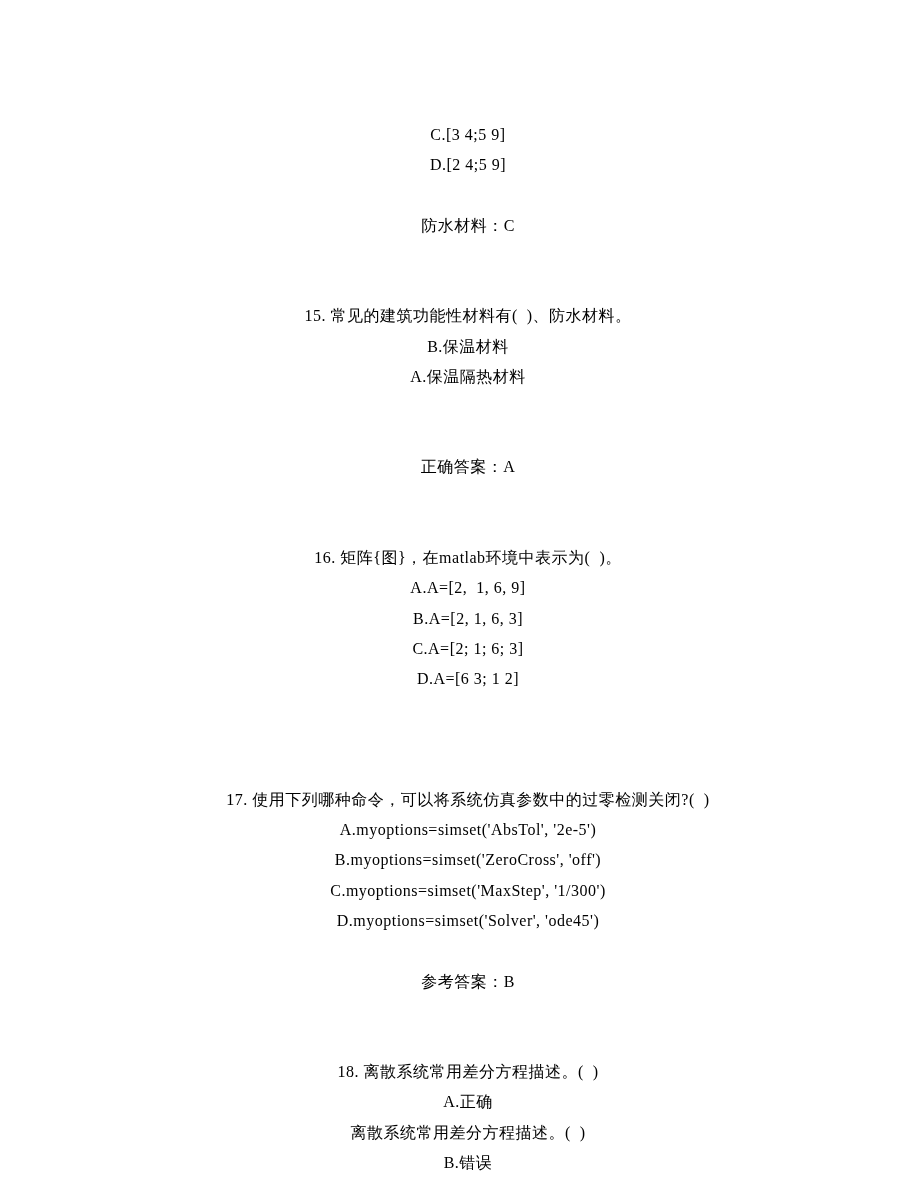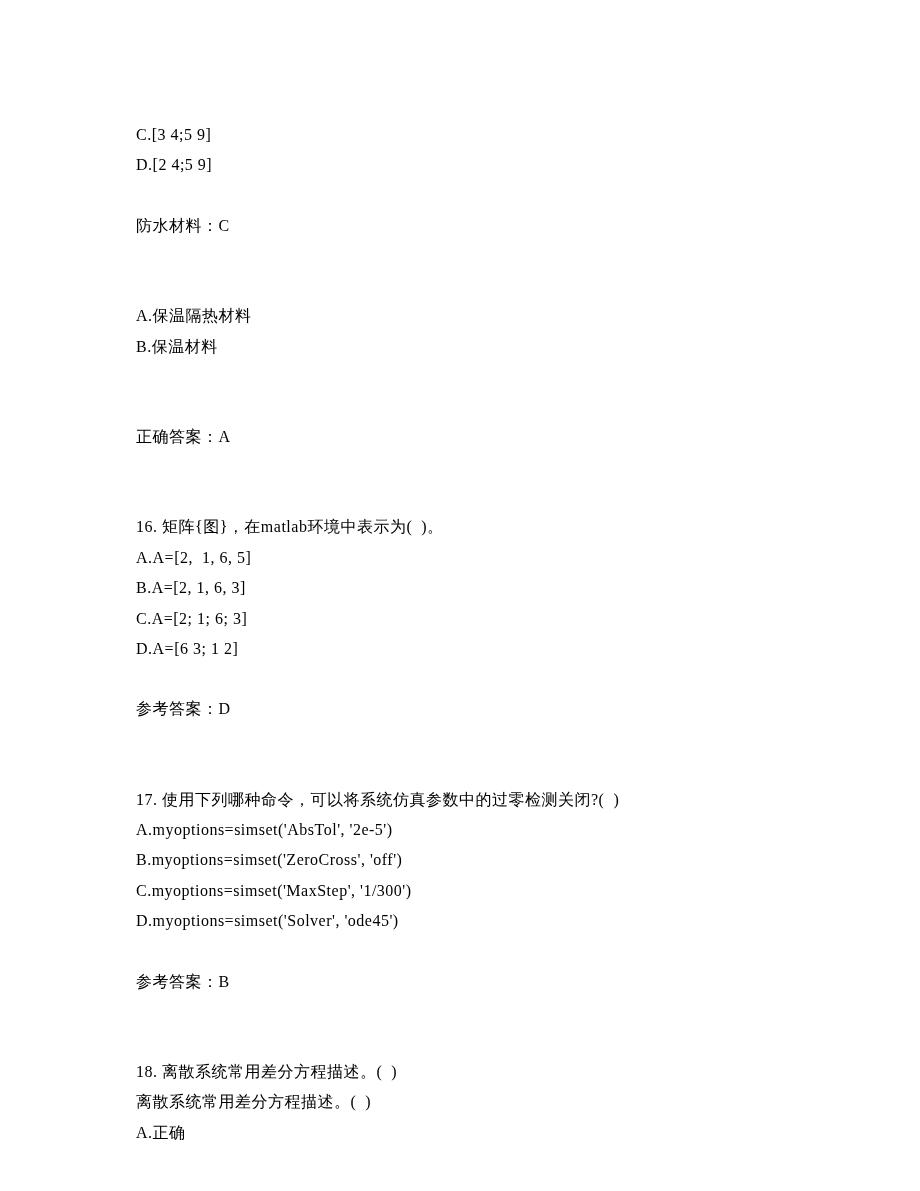--- a/index.html
+++ b/index.html
@@ -1,18 +1,19 @@
 <!DOCTYPE html>
 <html><head>
   <meta charset="utf-8">
   <style>
     * {
       margin: 4px;
       padding: 0;
       box-sizing: border-box;
+      text-align: center;
     }
     body {
       background: #ffffff;
       font-family: "SimSun", "宋体", serif;
       font-size: 16px;
       line-height: 1.65;
       color: #000000;
       width: 920px;
       height: 1191px;
       padding: 110px 120px 40px 120px;
@@ -35,60 +36,61 @@
   <div class="line">C.[3 4;5 9]</div>
   <div class="line">D.[2 4;5 9]</div>
   <div class="blank"></div>
   <div class="line">防水材料：C</div>
 </div>
 
 <div class="blank"></div>
 <div class="blank"></div>
 
 <div class="question-block">
+  <div class="line">15. 常见的建筑功能性材料有(  )、防水材料。</div>
+  <div class="line">B.保温材料</div>
   <div class="line">A.保温隔热材料</div>
-  <div class="line">B.保温材料</div>
   <div class="blank"></div>
   <div class="blank"></div>
   <div class="line">正确答案：A</div>
 </div>
 
 <div class="blank"></div>
 <div class="blank"></div>
 
 <div class="question-block">
   <div class="line">16. 矩阵{图}，在matlab环境中表示为(  )。</div>
-  <div class="line">A.A=[2,  1, 6, 5]</div>
+  <div class="line">A.A=[2,  1, 6, 9]</div>
   <div class="line">B.A=[2, 1, 6, 3]</div>
   <div class="line">C.A=[2; 1; 6; 3]</div>
   <div class="line">D.A=[6 3; 1 2]</div>
   <div class="blank"></div>
-  <div class="line">参考答案：D</div>
 </div>
 
 <div class="blank"></div>
 <div class="blank"></div>
 
 <div class="question-block">
   <div class="line">17. 使用下列哪种命令，可以将系统仿真参数中的过零检测关闭?(  )</div>
   <div class="line">A.myoptions=simset('AbsTol', '2e-5')</div>
   <div class="line">B.myoptions=simset('ZeroCross', 'off')</div>
   <div class="line">C.myoptions=simset('MaxStep', '1/300')</div>
   <div class="line">D.myoptions=simset('Solver', 'ode45')</div>
   <div class="blank"></div>
   <div class="line">参考答案：B</div>
 </div>
 
 <div class="blank"></div>
 <div class="blank"></div>
 
 <div class="question-block">
   <div class="line">18. 离散系统常用差分方程描述。(  )</div>
+  <div class="line">A.正确</div>
   <div class="line">离散系统常用差分方程描述。(  )</div>
-  <div class="line">A.正确</div>
+  <div class="line">B.错误</div>
   <div class="blank"></div>
 </div>
 
 <div class="blank"></div>
 <div class="blank"></div>
 
 <div class="question-block">
   <div class="line">此题为判断题(对，错)。</div>
 </div>
 

